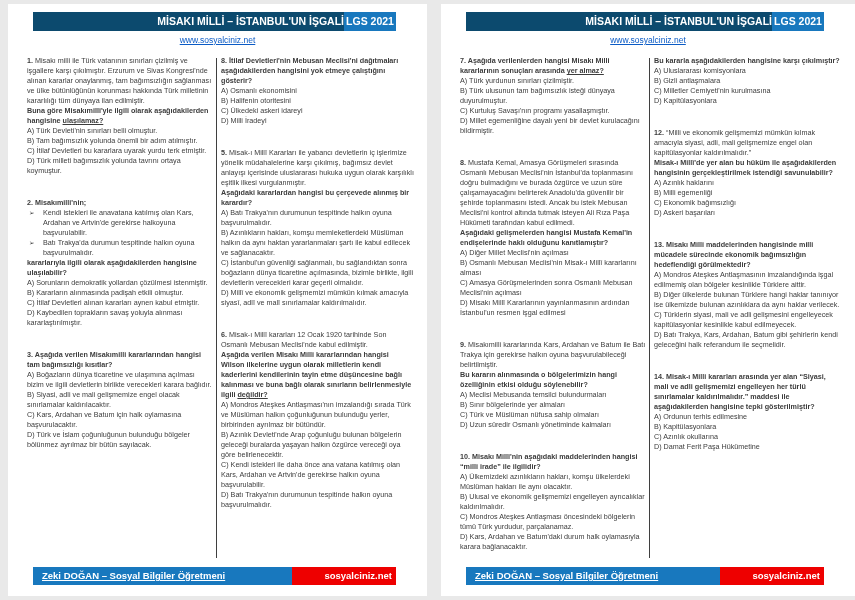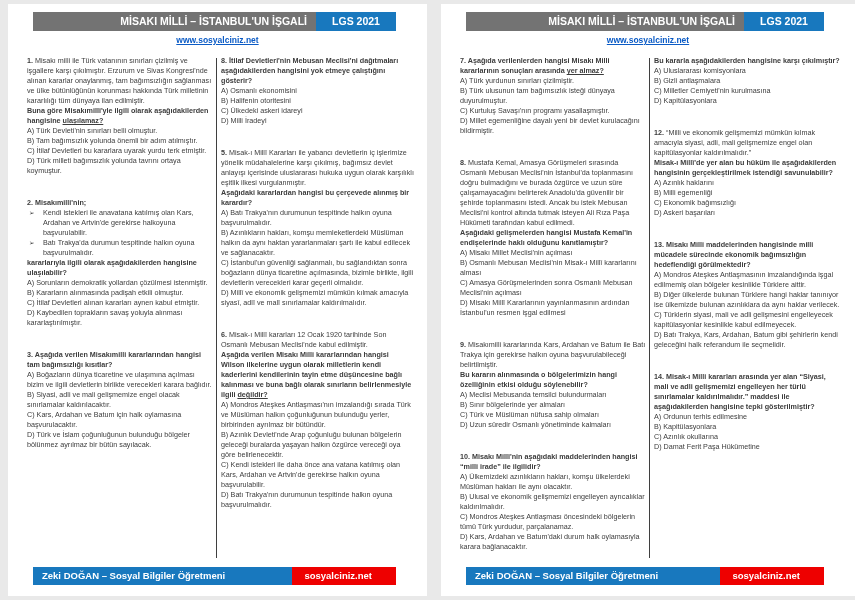--- a/index.html
+++ b/index.html
@@ -8,55 +8,55 @@
     width:855px; height:600px; position:relative; overflow:hidden;
     background:#e9e9e9;
     font-family:"Liberation Sans", sans-serif;
   }
   .page { position:absolute; top:4px; height:592px; background:#ffffff; }
   #page-1 { left:8px;   width:419px; }
   #page-2 { left:441px; width:414px; }
 
   .hdr { position:absolute; top:8px; left:25px; right:31px; height:19px; display:flex; }
   .hdr-title {
-    flex:1; background:#737373; color:#ffffff; font-weight:bold;
-    font-size:10.5px; line-height:19px; text-align:right; padding-right:9px;
+    flex:1; background:#0c4a6e; color:#ffffff; font-weight:bold;
+    font-size:10.5px; line-height:19px; text-align:right; 
     white-space:nowrap; overflow:hidden;
   }
   .hdr-badge {
-    width:80px; background:#1878be; color:#ffffff; font-weight:bold;
+    width:52px; background:#1878be; color:#ffffff; font-weight:bold;
     font-size:10.5px; line-height:19px; text-align:center;
   }
   .url {
     position:absolute; top:31px; left:0; right:0; text-align:center;
-    color:#0b5bc5; font-weight:bold; font-size:8.5px; text-decoration:underline;
+    color:#0b5bc5; font-weight:normal; font-size:8.5px; text-decoration:underline;
     cursor:pointer;
   }
 
   .content { position:absolute; top:52px; left:19px; right:13px; bottom:34px; display:flex; overflow:hidden; }
   .col  { width:186px; overflow:hidden; }
   .col.second { flex:1; }
   .divider { width:1px; background:#3f3f3f; margin:2px 4px 4px 3px; }
 
   .q    { margin-bottom:22px; color:#3c3c3c; font-size:7.2px; line-height:10px; }
   .blk  { }
   .b    { font-weight:bold; }
   .u    { text-decoration:underline; }
   .bullet { padding-left:16px; position:relative; }
   .bm   { position:absolute; left:2px; top:0; font-size:6.5px; }
   .opt  { }
 
   .ftr { position:absolute; bottom:11px; left:25px; right:31px; height:18px; display:flex; }
   .ftr-author {
     flex:1; background:#1878be; color:#ffffff; font-weight:bold;
-    font-size:9.5px; line-height:18px; padding-left:9px; white-space:nowrap; overflow:hidden;
+    font-size:9.5px; line-height:18px; padding-left:9px; white-space:nowrap; overflow:hidden;text-decoration:underline;
   }
   .ftr-site {
     width:104px; background:#ee0000; color:#ffffff; font-weight:bold;
-    font-size:9.5px; line-height:18px; text-align:right; padding-right:24px;
+    font-size:9.5px; line-height:18px; text-align:right; padding-right:4px;
   }
 </style>
 </head>
 <body>
 
 <div class="page" id="page-1">
   <div class="hdr">
     <div class="hdr-title">MİSAKI MİLLİ – İSTANBUL'UN İŞGALİ</div>
     <div class="hdr-badge">LGS 2021</div>
   </div>
@@ -133,21 +133,21 @@
         <div class="q">
           <div class="blk"><span class="b">7. Aşağıda verilenlerden hangisi Misakı Milli kararlarının sonuçları arasında </span><span class="b u">yer almaz?</span></div>
           <div class="opt">A) Türk yurdunun sınırları çizilmiştir.</div>
           <div class="opt">B) Türk ulusunun tam bağımsızlık isteği dünyaya duyurulmuştur.</div>
           <div class="opt">C) Kurtuluş Savaşı'nın programı yasallaşmıştır.</div>
           <div class="opt">D) Millet egemenliğine dayalı yeni bir devlet kurulacağını bildirmiştir.</div>
         </div>
         <div class="q">
           <div class="blk"><span class="b">8. </span><span>Mustafa Kemal, Amasya Görüşmeleri sırasında Osmanlı Mebusan Meclisi'nin İstanbul'da toplanmasını doğru bulmadığını ve burada özgürce ve uzun süre çalışamayacağını belirterek Anadolu'da güvenilir bir şehirde toplanmasını istedi. Ancak bu istek Mebusan Meclisi'ni kontrol altında tutmak isteyen Ali Rıza Paşa Hükûmeti tarafından kabul edilmedi.</span></div>
           <div class="blk"><span class="b">Aşağıdaki gelişmelerden hangisi Mustafa Kemal'in endişelerinde haklı olduğunu kanıtlamıştır?</span></div>
-          <div class="opt">A) Misakı Millet Meclisi'nin açılması</div>
+          <div class="opt">A) Diğer Millet Meclisi'nin açılması</div>
           <div class="opt">B) Osmanlı Mebusan Meclisi'nin Misak-ı Millî kararlarını alması</div>
           <div class="opt">C) Amasya Görüşmelerinden sonra Osmanlı Mebusan Meclisi'nin açılması</div>
           <div class="opt">D) Misakı Millî Kararlarının yayınlanmasının ardından İstanbul'un resmen işgal edilmesi</div>
         </div>
         <div class="q">
           <div class="blk"><span class="b">9. </span><span>Misakımilli kararlarında Kars, Ardahan ve Batum ile Batı Trakya için gerekirse halkın oyuna başvurulabileceği belirtilmiştir.</span></div>
           <div class="blk"><span class="b">Bu kararın alınmasında o bölgelerimizin hangi özelliğinin etkisi olduğu söylenebilir?</span></div>
           <div class="opt">A) Meclisi Mebusanda temsilci bulundurmaları</div>
           <div class="opt">B) Sınır bölgelerinde yer almaları</div>
           <div class="opt">C) Türk ve Müslüman nüfusa sahip olmaları</div>

